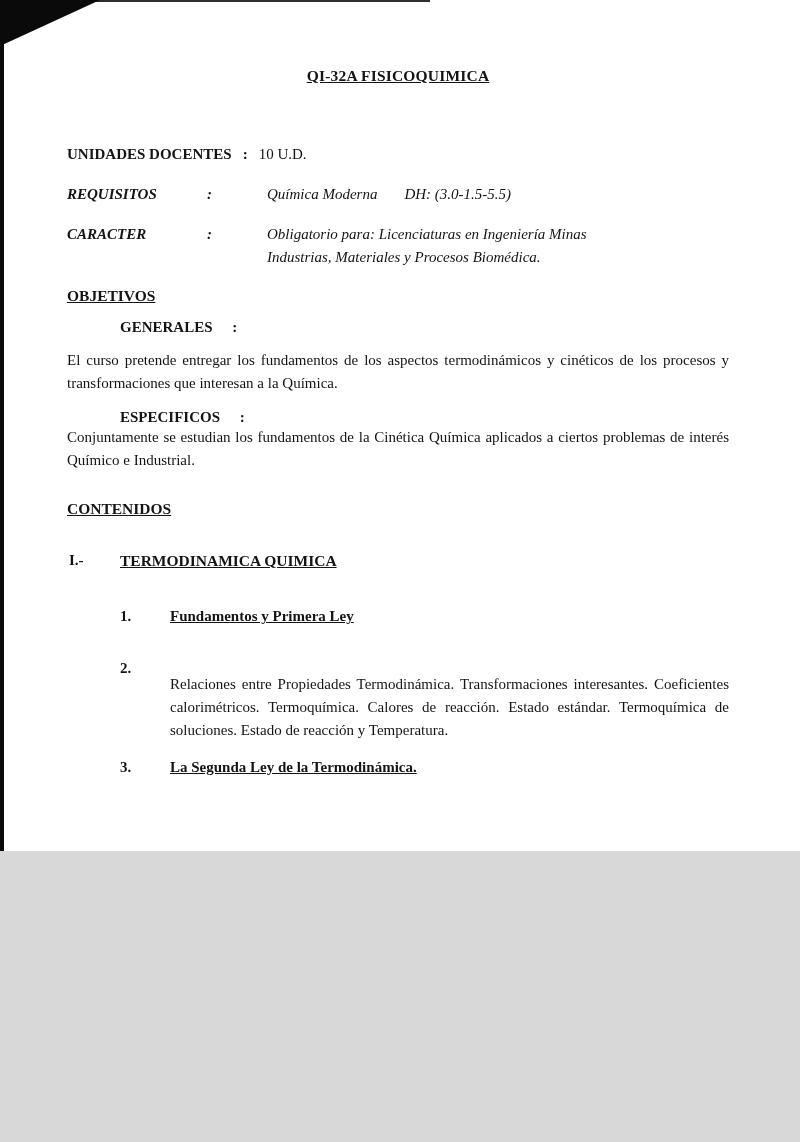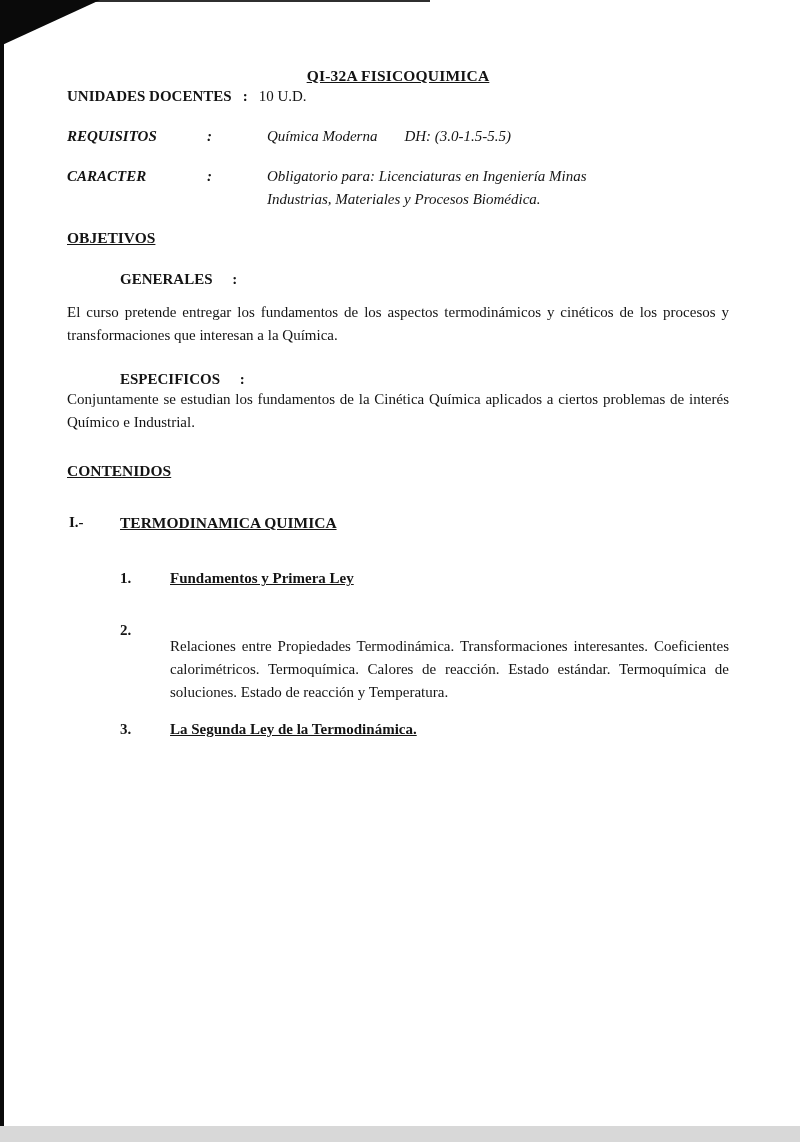--- a/index.html
+++ b/index.html
@@ -1,19 +1,19 @@
 <!DOCTYPE html>
 <html><head>
 <meta charset="utf-8">
 <style>
   html, body { margin: 0; padding: 0; background: #d8d8d8; }
   .page {
     position: relative;
     width: 800px;
-    height: 1126px;
+    height: 851px;
     margin: 0 auto;
     background: #ffffff;
     font-family: "Liberation Serif", "DejaVu Serif", serif;
     color: #141414;
     font-size: 15px;
     overflow: hidden;
   }
   
   .edge-left {
     position: absolute; left: 0; top: 0; width: 4px; height: 1142px;
@@ -35,34 +35,34 @@
   }
   .doc-title {
     margin-top: 67px;
     text-align: center;
     font-weight: bold;
     font-size: 15.5px;
     text-decoration: underline;
     letter-spacing: .2px;
   }
   
-  .meta-block { }
+  .meta-block { margin-top: 58px; }
   .meta-row { display: flex; align-items: flex-start; line-height: 22px; }
   .meta-row + .meta-row { margin-top: 18px; font-style: italic; }
   .meta-label { font-weight: bold; }
   .w-fixed { width: 140px; flex: 0 0 140px; }
   .colon { font-weight: bold; }
   .meta-value { margin-left: 55px; }
   .meta-value-near { margin-left: 11px; }
   .dh { margin-left: 27px; }
   .value-lines div { line-height: 23px; }
   
   .h-underline { font-weight: bold; text-decoration: underline; }
   .sec-heading { margin-top: 18px; font-size: 15.5px; }
-  .sub-heading { margin-top: 24px; margin-left: 53px; font-weight: bold; }
+  .sub-heading { margin-top: 14px; margin-left: 53px; font-weight: bold; }
   .sub-heading .colon { margin-left: 16px; }
   .para {
     margin-top: 13px;
     text-align: justify;
     line-height: 23px;
   }
   .para.follow { margin-top: 0; }
   .contenidos-heading { margin-top: 28px; font-size: 15.5px; }
   .section-row { display: flex; margin-top: 34px; margin-left: 2px; }
   .section-num { font-weight: bold; width: 51px; flex: 0 0 51px; }

